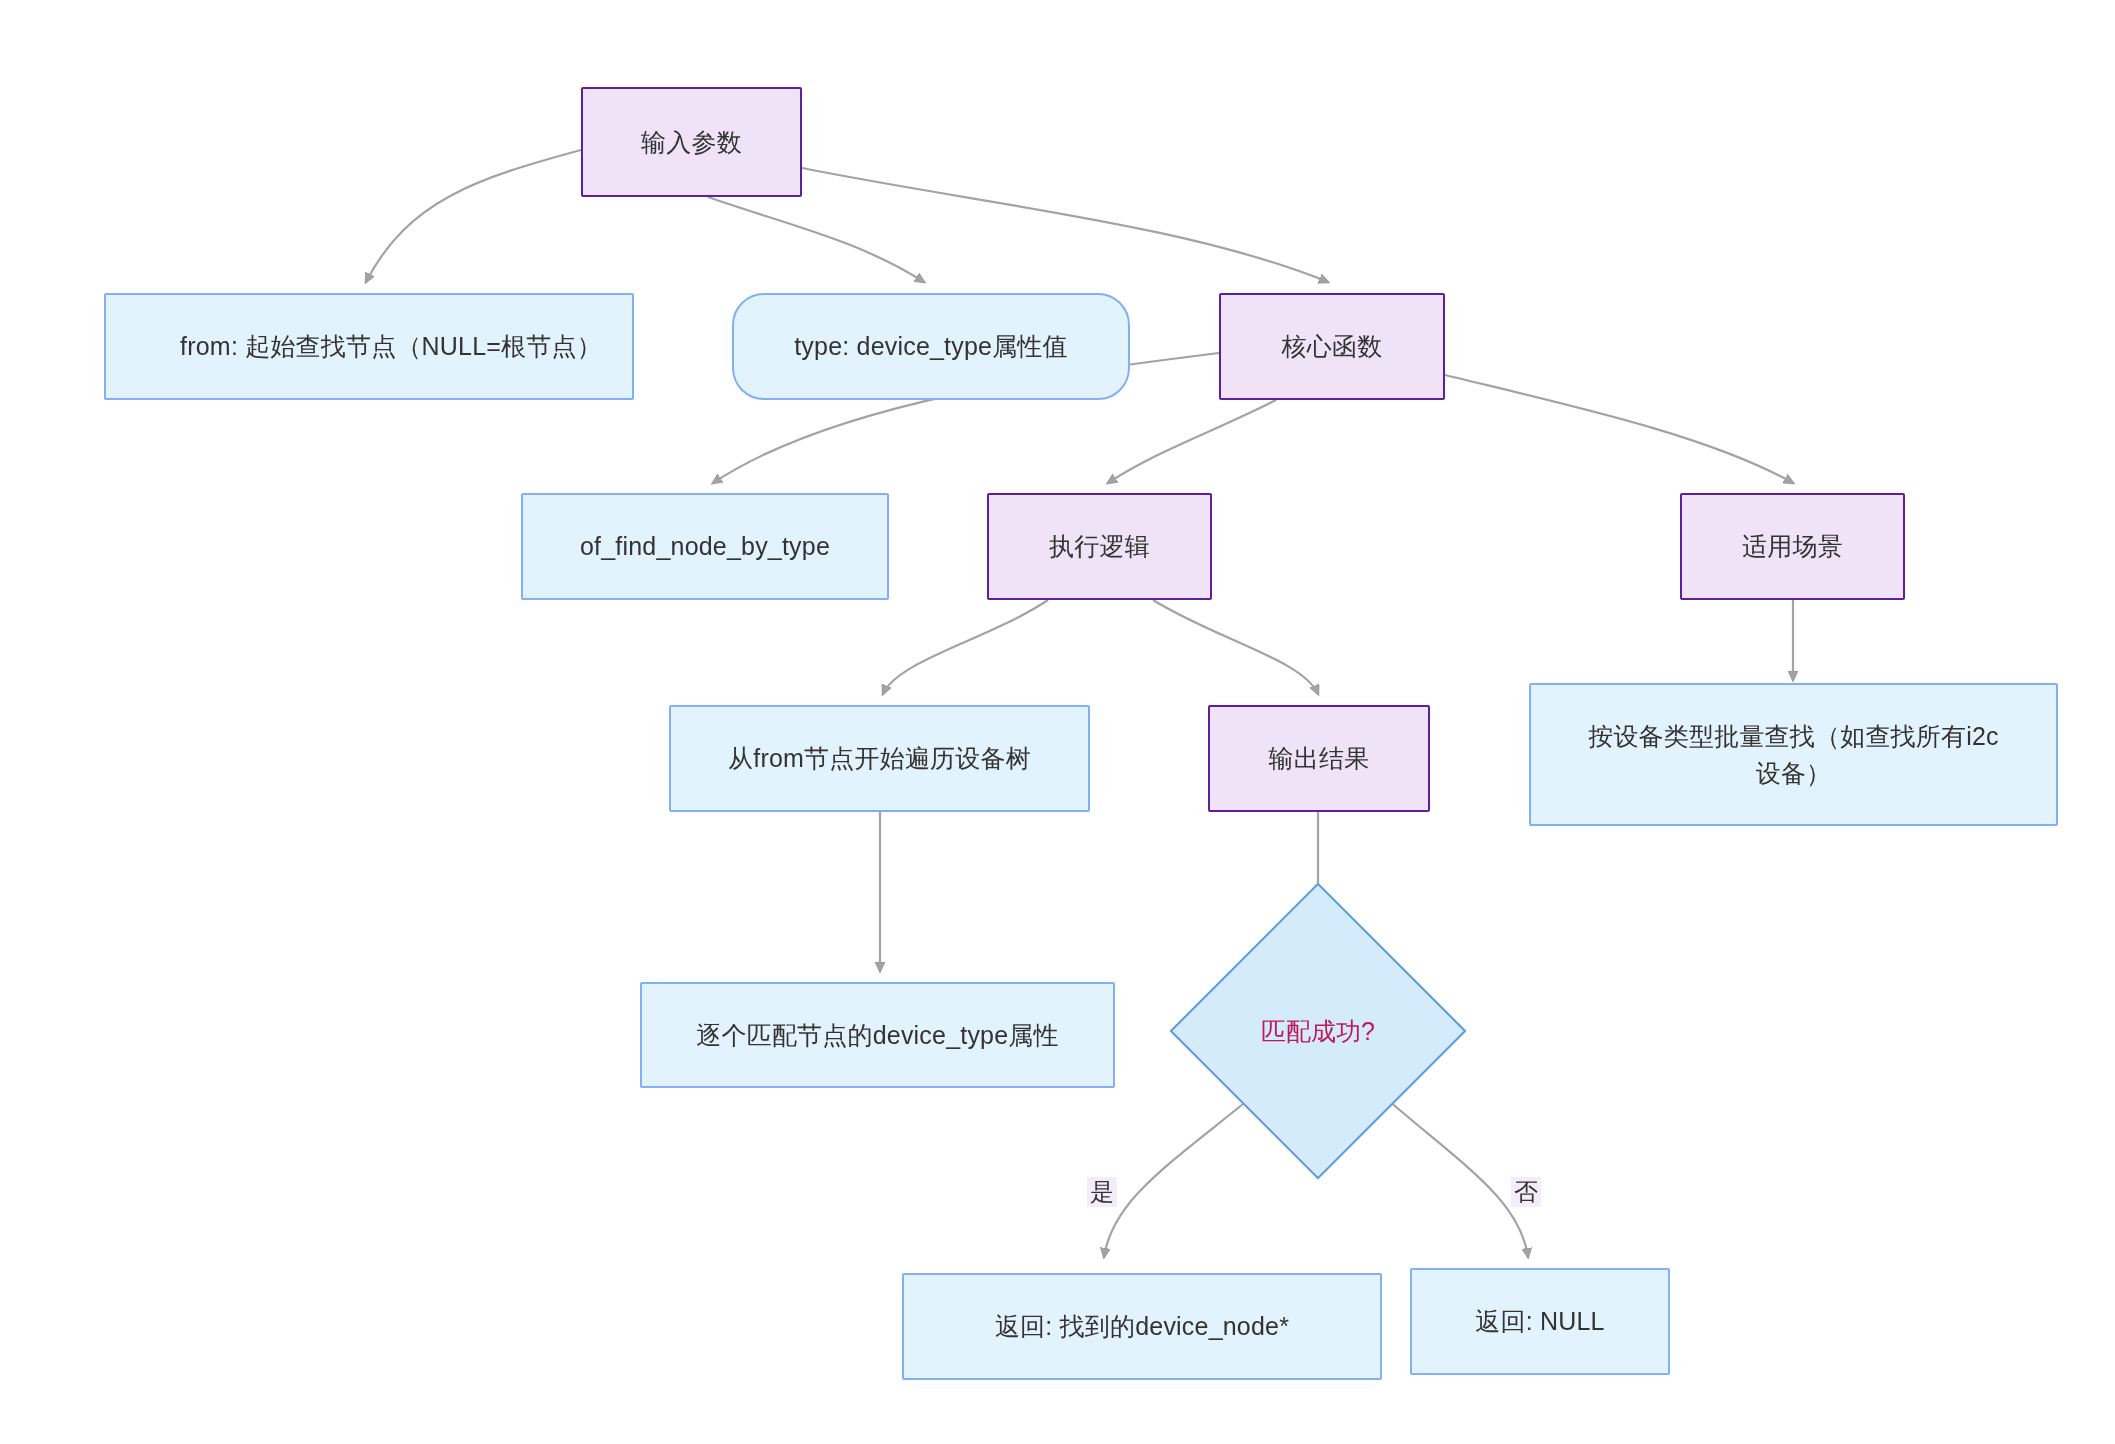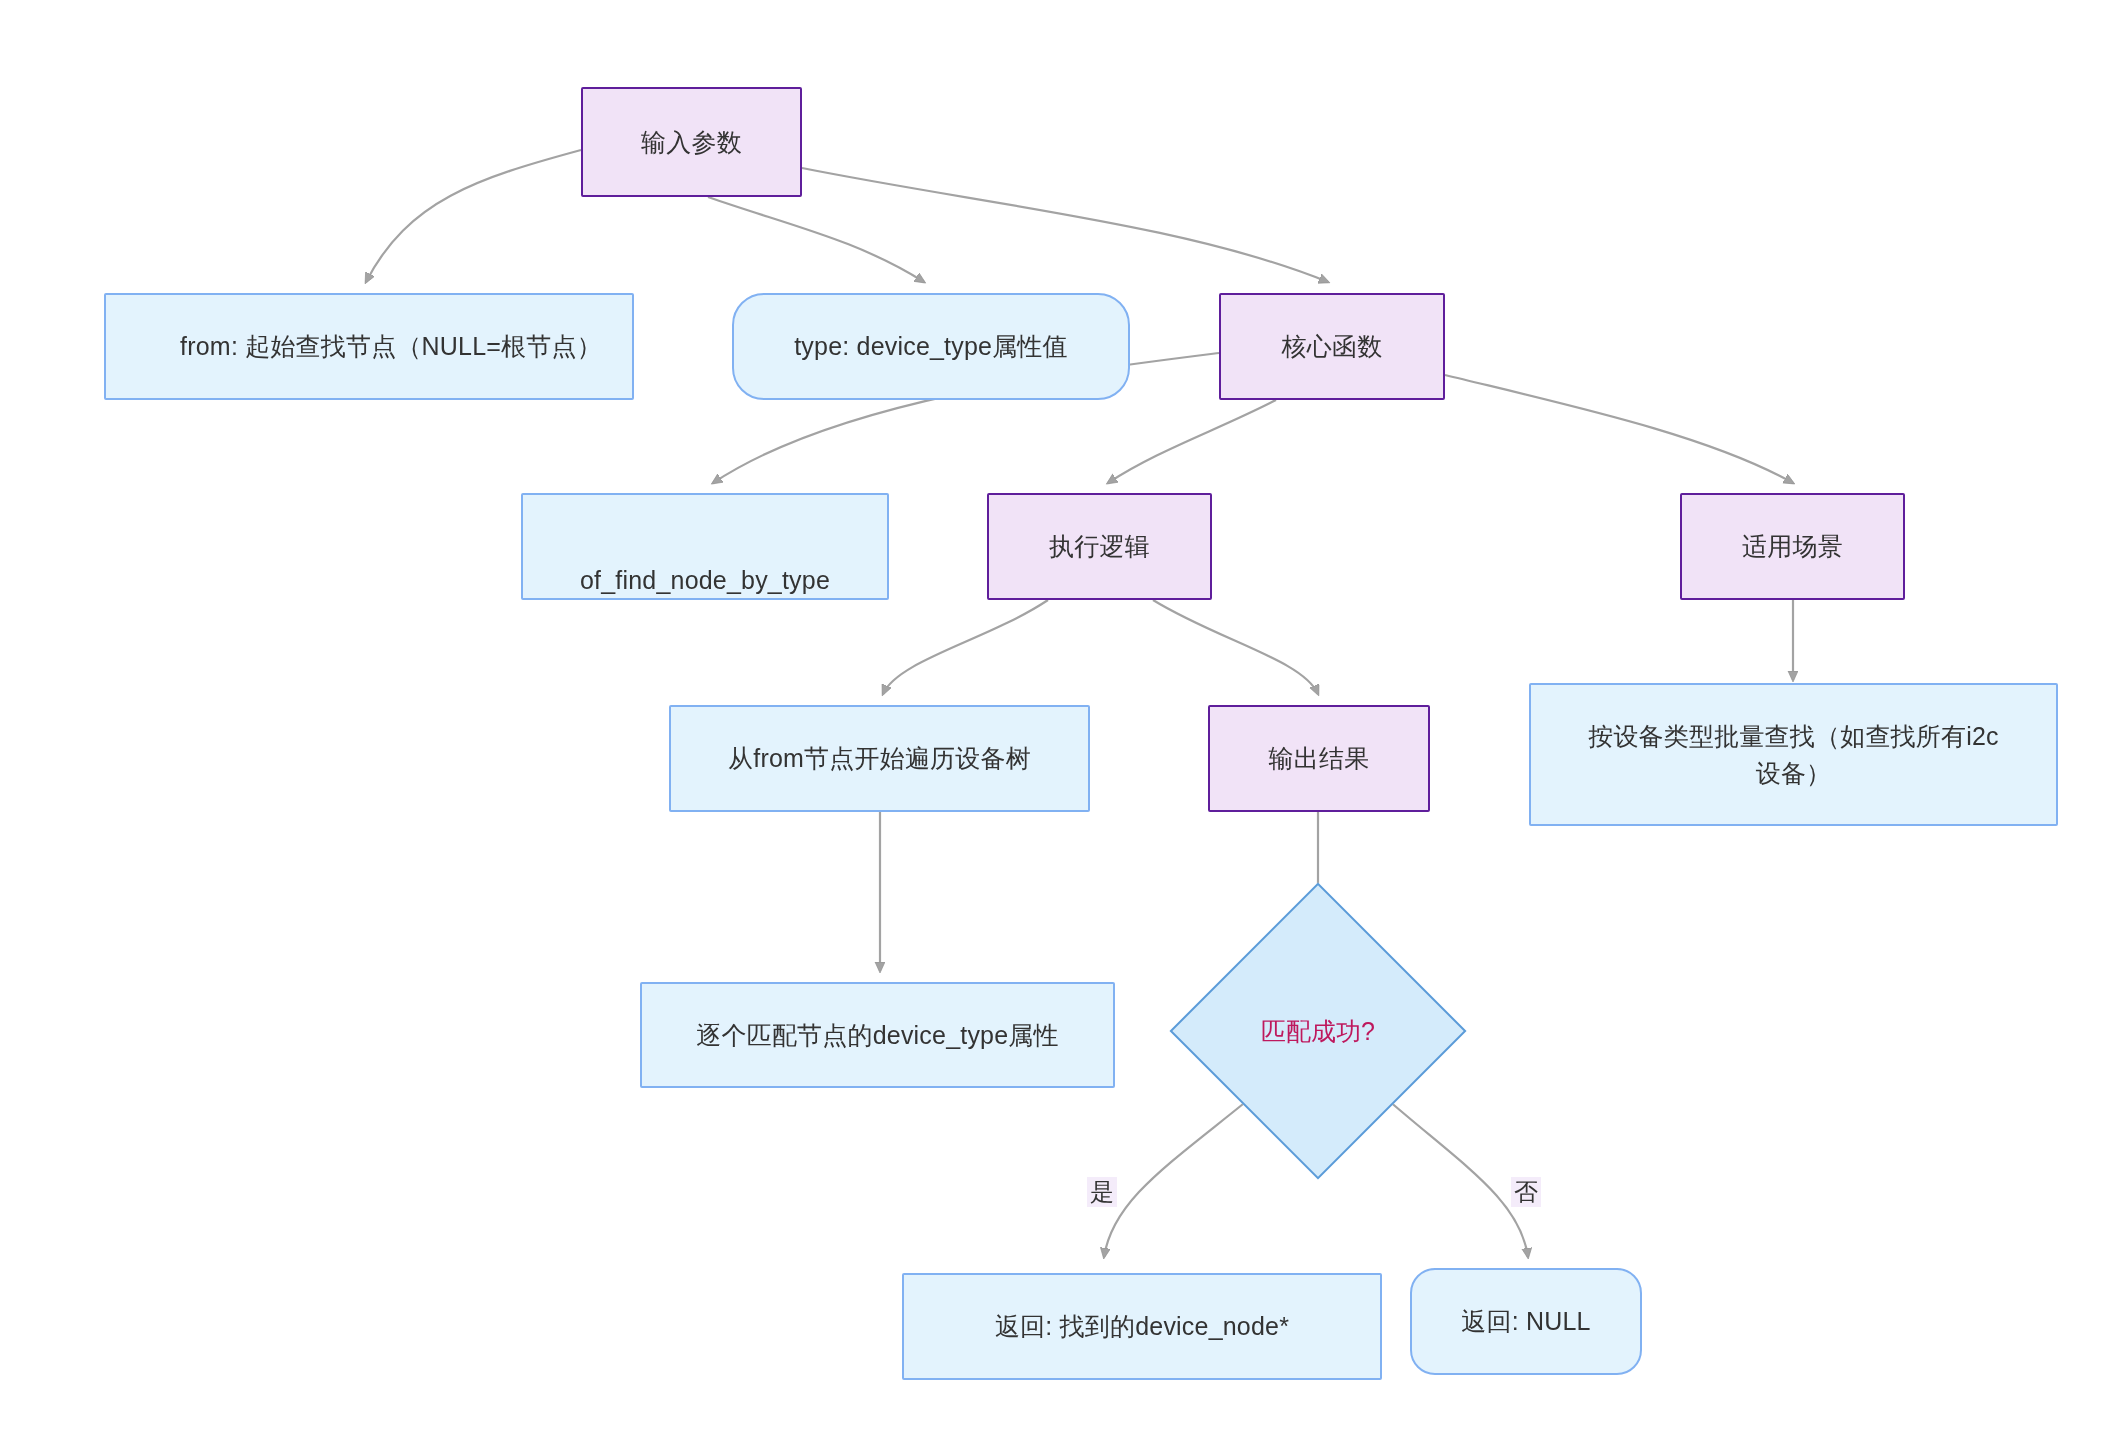--- a/index.html
+++ b/index.html
@@ -141,21 +141,21 @@
   </div>
 
   <div class="node rect node-blue" style="left:724px; top:293px; width:398px; height:107px;border-radius:32px;">
     <span class="label">type: device_type属性值</span>
   </div>
 
   <div class="node rect node-purple" style="left:1211px; top:293px; width:226px; height:107px;">
     <span class="label">核心函数</span>
   </div>
 
-  <div class="node rect node-blue" style="left:513px; top:493px; width:368px; height:107px;align-items:flex-end;">
+  <div class="node rect node-blue" style="left:513px; top:493px; width:368px; height:107px;">
     <span class="label">of_find_node_by_type</span>
   </div>
 
   <div class="node rect node-purple" style="left:979px; top:493px; width:225px; height:107px;">
     <span class="label">执行逻辑</span>
   </div>
 
   <div class="node rect node-purple" style="left:1672px; top:493px; width:225px; height:107px;">
     <span class="label">适用场景</span>
   </div>
@@ -182,17 +182,17 @@
     <div class="diamond-label">匹配成功?</div>
   </div>
 
   <div class="edge-label" style="left:1079px; top:1177px;">是</div>
   <div class="edge-label" style="left:1503px; top:1177px;">否</div>
 
   <div class="node rect node-blue" style="left:894px; top:1273px; width:480px; height:107px;">
     <span class="label">返回: 找到的device_node*</span>
   </div>
 
-  <div class="node rect node-blue" style="left:1402px; top:1268px; width:232px; height:107px;border-radius:25px;">
+  <div class="node rect node-blue" style="left:1402px; top:1268px; width:260px; height:107px;">
     <span class="label">返回: NULL</span>
   </div>
 
 </div>
 
 </body></html>

